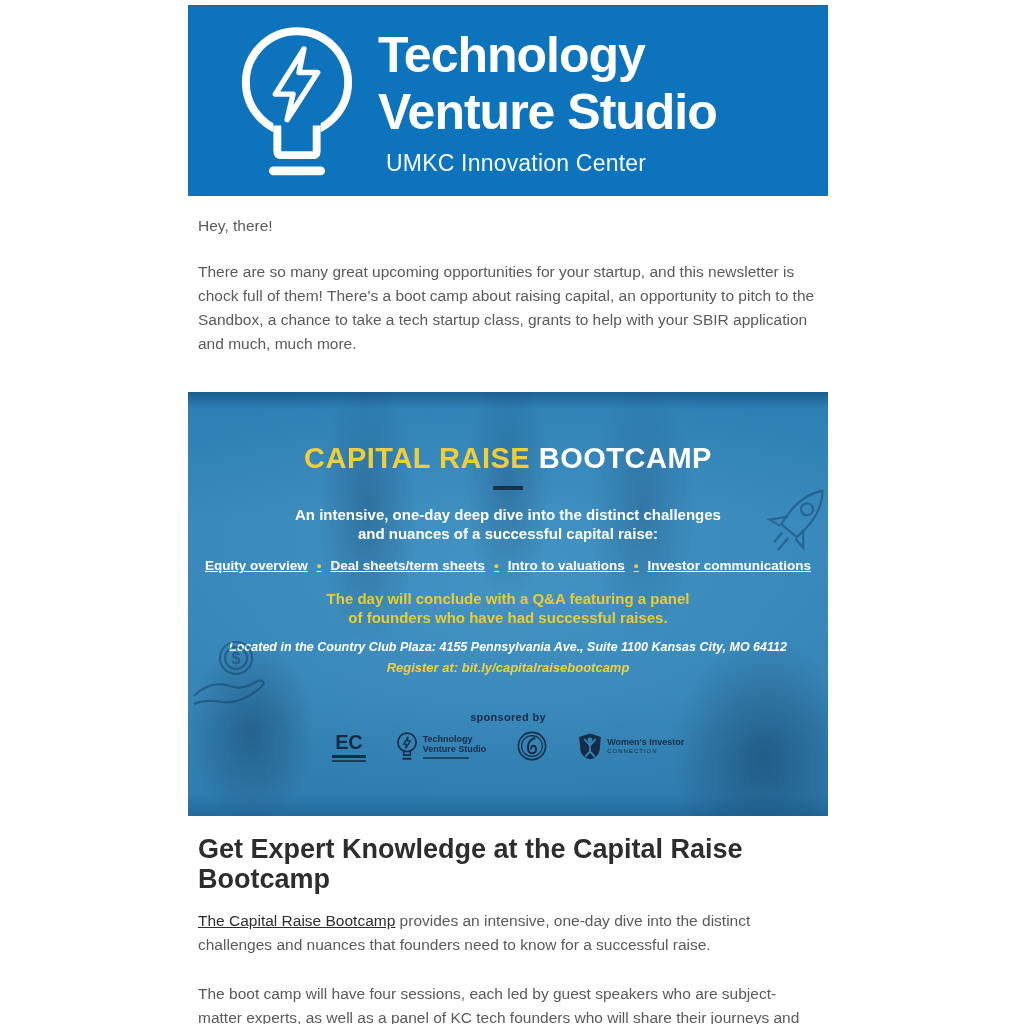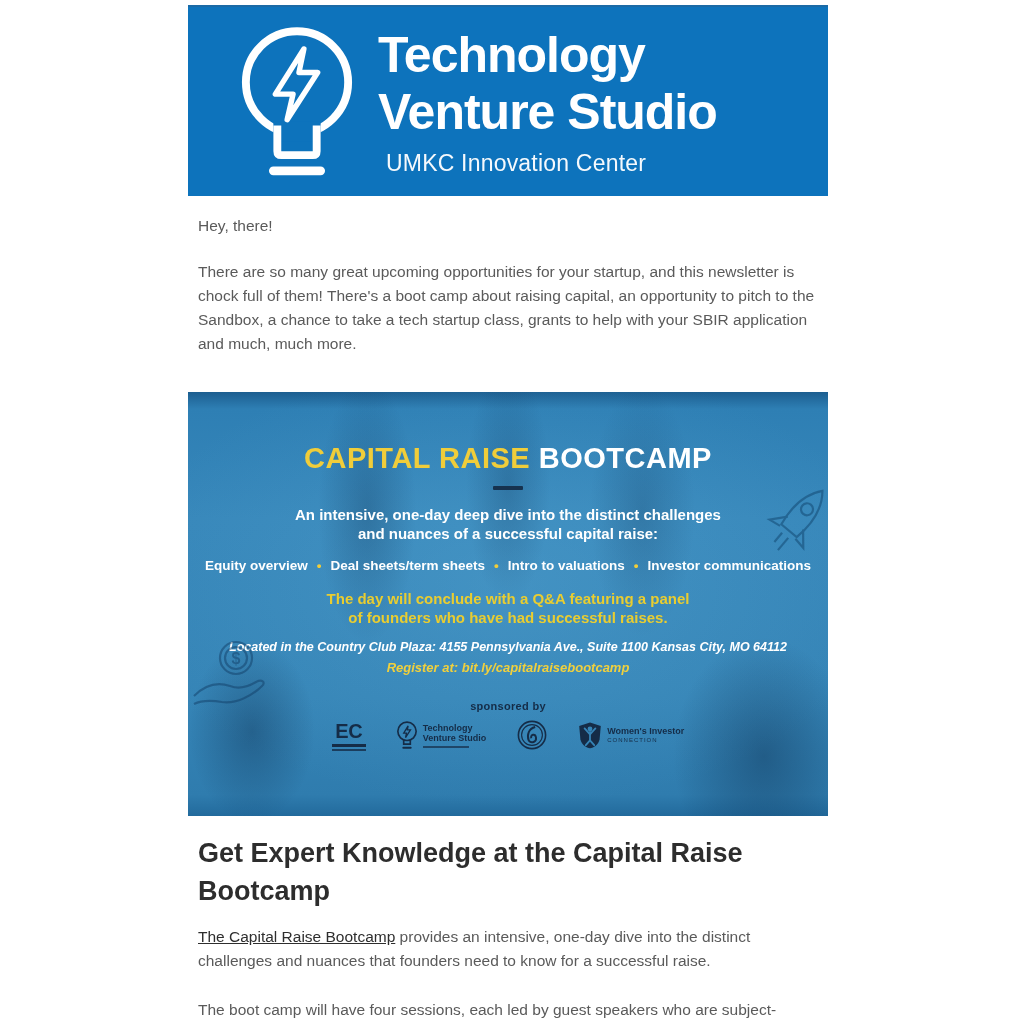--- a/index.html
+++ b/index.html
@@ -56,37 +56,37 @@
       radial-gradient(60px 170px at 50% 22%, rgba(14,52,88,0.26), transparent 70%),
       radial-gradient(75px 180px at 71% 28%, rgba(14,52,88,0.24), transparent 70%),
       radial-gradient(520px 300px at 50% 45%, rgba(96,175,218,0.30), transparent 75%),
       linear-gradient(180deg, #1c5e90 0%, #2e7fb4 4%, #3787ba 30%, #3584b6 72%, #2f7cae 95%, #226a9c 100%);
   }
   .banner-title { padding-top: 50px; font-size: 29px; font-weight: 800; letter-spacing: 0.5px; }
   .banner-title .hl { color: #f0cd3a; }
   .banner-title .rest { color: #ffffff; }
   .banner-dash { width: 30px; height: 4px; background: #16324f; margin: 11px auto 0; border-radius: 1px; }
   .banner-intro { margin-top: 15px; color: #ffffff; font-weight: bold; font-size: 15px; line-height: 19px; }
-  .topics-row { margin-top: 15px; color: #ffffff; font-weight: bold; font-size: 13.5px; }
+  .topics-row { margin-top: 15px; color: #ffffff; font-weight: bold; font-size: 13.5px; text-decoration: underline; }
   .topic-sep { color: #f0cd3a; margin: 0 9px; }
   .qa-note { margin-top: 16px; color: #e9cd30; font-weight: bold; font-size: 15px; line-height: 19px; }
   .date-pill {
     display: inline-block;
     margin-top: 30px;
     border: 2px solid #ccd668;
     border-radius: 20px;
     padding: 6px 24px;
     color: #ffffff;
     font-weight: bold;
     font-size: 16.5px;
     background: transparent;
   }
   .location-line { margin-top: 13px; color: #ffffff; font-style: italic; font-weight: bold; font-size: 12.5px; }
   .register-line { margin-top: 6px; color: #f0d03d; font-style: italic; font-weight: bold; font-size: 13px; }
-  .sponsored-by { margin-top: 25px; color: #152c47; font-weight: bold; font-size: 11px; letter-spacing: 0.3px; }
+  .sponsored-by { margin-top: 36px; color: #152c47; font-weight: bold; font-size: 11px; letter-spacing: 0.3px; }
   .sponsor-row { margin-top: 7px; display: flex; justify-content: center; align-items: center; gap: 30px; }
   .sponsor { display: flex; align-items: center; gap: 5px; color: #152c47; }
   .sponsor-ec-text { font-size: 20px; font-weight: 800; letter-spacing: -0.5px; }
   .sponsor-ec .bar { width: 34px; height: 3px; background: #152c47; margin-top: 1px; }
   .sponsor-ec .bar2 { width: 34px; height: 2px; background: #152c47; margin-top: 2px; opacity: 0.8; }
   .sponsor-tvs-lines { text-align: left; font-size: 9px; font-weight: bold; line-height: 10px; }
   .sponsor-tvs-sub { width: 46px; height: 2px; background: #152c47; margin-top: 3px; opacity: 0.7; }
   .sponsor-wcc-lines { text-align: left; }
   .sponsor-wcc-l1 { font-size: 9px; font-weight: bold; line-height: 10px; }
   .sponsor-wcc-l2 { font-size: 6px; letter-spacing: 1px; line-height: 8px; }
@@ -94,21 +94,21 @@
   
   .rocket-wrap { position: absolute; right: -10px; top: 88px; width: 80px; height: 90px; opacity: 0.55; }
   .handcoin-wrap { position: absolute; left: 4px; top: 242px; width: 80px; height: 88px; opacity: 0.5; }
 
   
   .article-heading {
     margin-top: 18px;
     padding: 0 10px;
     font-size: 27px;
     font-weight: bold;
-    line-height: 38px;
+    line-height: 30px;
     color: #2d2d2d;
   }
   .para1 { margin-top: 15px; }
   .para2 { margin-top: 25px; }
   .inline-link { color: #2e2e2e; text-decoration: underline; cursor: pointer; }
 </style>
 </head>
 <body>
 
 <div class="page">

